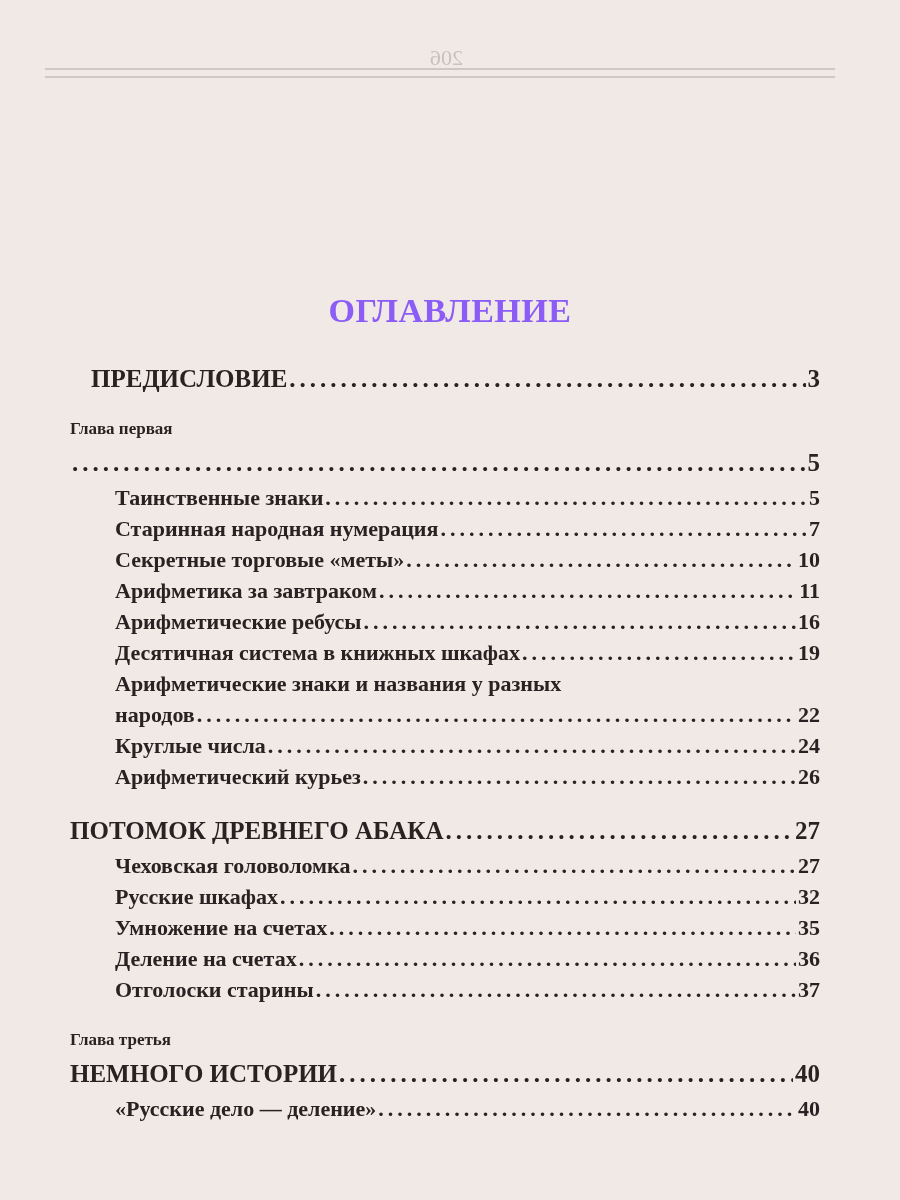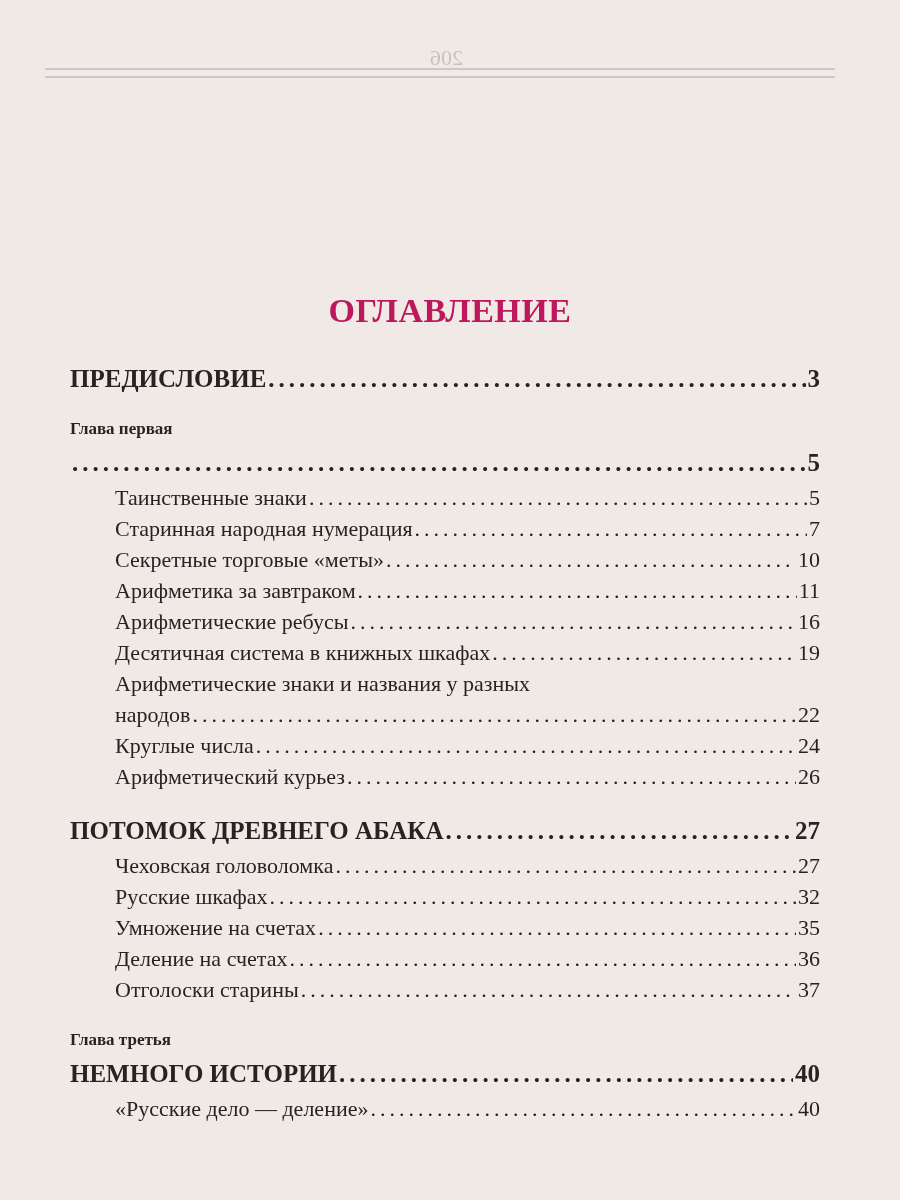--- a/index.html
+++ b/index.html
@@ -14,25 +14,25 @@
       position: absolute; left: 0; top: 0; width: 900px; height: 300px;
       pointer-events: none;
     }
     .ghost-line {
       position: absolute; left: 45px; width: 790px; height: 2px; background: #cfc7c7;
     }
     .ghost-num { position: absolute; left: 258px; top: 44px; font-size: 22px; color: #c9c0c0; }
     .title {
       position: absolute; left: 0; width: 900px; top: 292px;
       text-align: center; font-weight: bold; font-size: 34px;
-      letter-spacing: 0.5px; color: #be185d;
+      letter-spacing: 0.5px; color: #8b5cf6;
     }
     .toc { position: absolute; left: 70px; width: 750px; top: 360px; }
     .row {
-      display: flex; align-items: baseline; white-space: nowrap; overflow: hidden;
+      display: flex; align-items: baseline; white-space: nowrap; overflow: hidden; font-weight: bold;
     }
     .row .label { flex: 0 0 auto; }
     .row .dots {
       flex: 1 1 auto; overflow: hidden; white-space: nowrap; letter-spacing: 4px;
       margin: 0 2px;
     }
     .row .page { flex: 0 0 auto; }
     .row.h1 { font-weight: bold; font-size: 25px; height: 38px; line-height: 38px; }
     .row.section { font-size: 22px; height: 31px; line-height: 31px; padding-left: 45px; }
     .chapter-label { font-weight: bold; font-size: 17px; height: 30px; line-height: 30px; }
@@ -45,21 +45,21 @@
 <div class="ghost">
   <div class="ghost-num" style="left:430px;top:45px;transform:scaleX(-1);">206</div>
   <div class="ghost-line" style="top:68px;"></div>
   <div class="ghost-line" style="top:76px;"></div>
 </div>
 
 <div class="title">ОГЛАВЛЕНИЕ</div>
 
 <div class="toc">
 
-  <div class="row h1" style="font-family:'Liberation Serif',serif;">
+  <div class="row h1" style="font-family:'Liberation Serif',serif;margin-left:21px;">
     <span class="label">ПРЕДИСЛОВИЕ</span>
     <span class="dots">........................................................................................................</span>
     <span class="page">3</span>
   </div>
 
   <div class="gap-small"></div>
 
   <div class="chapter-label">Глава первая</div>
   <div class="row h1">
     <span class="dots">........................................................................................................</span>

